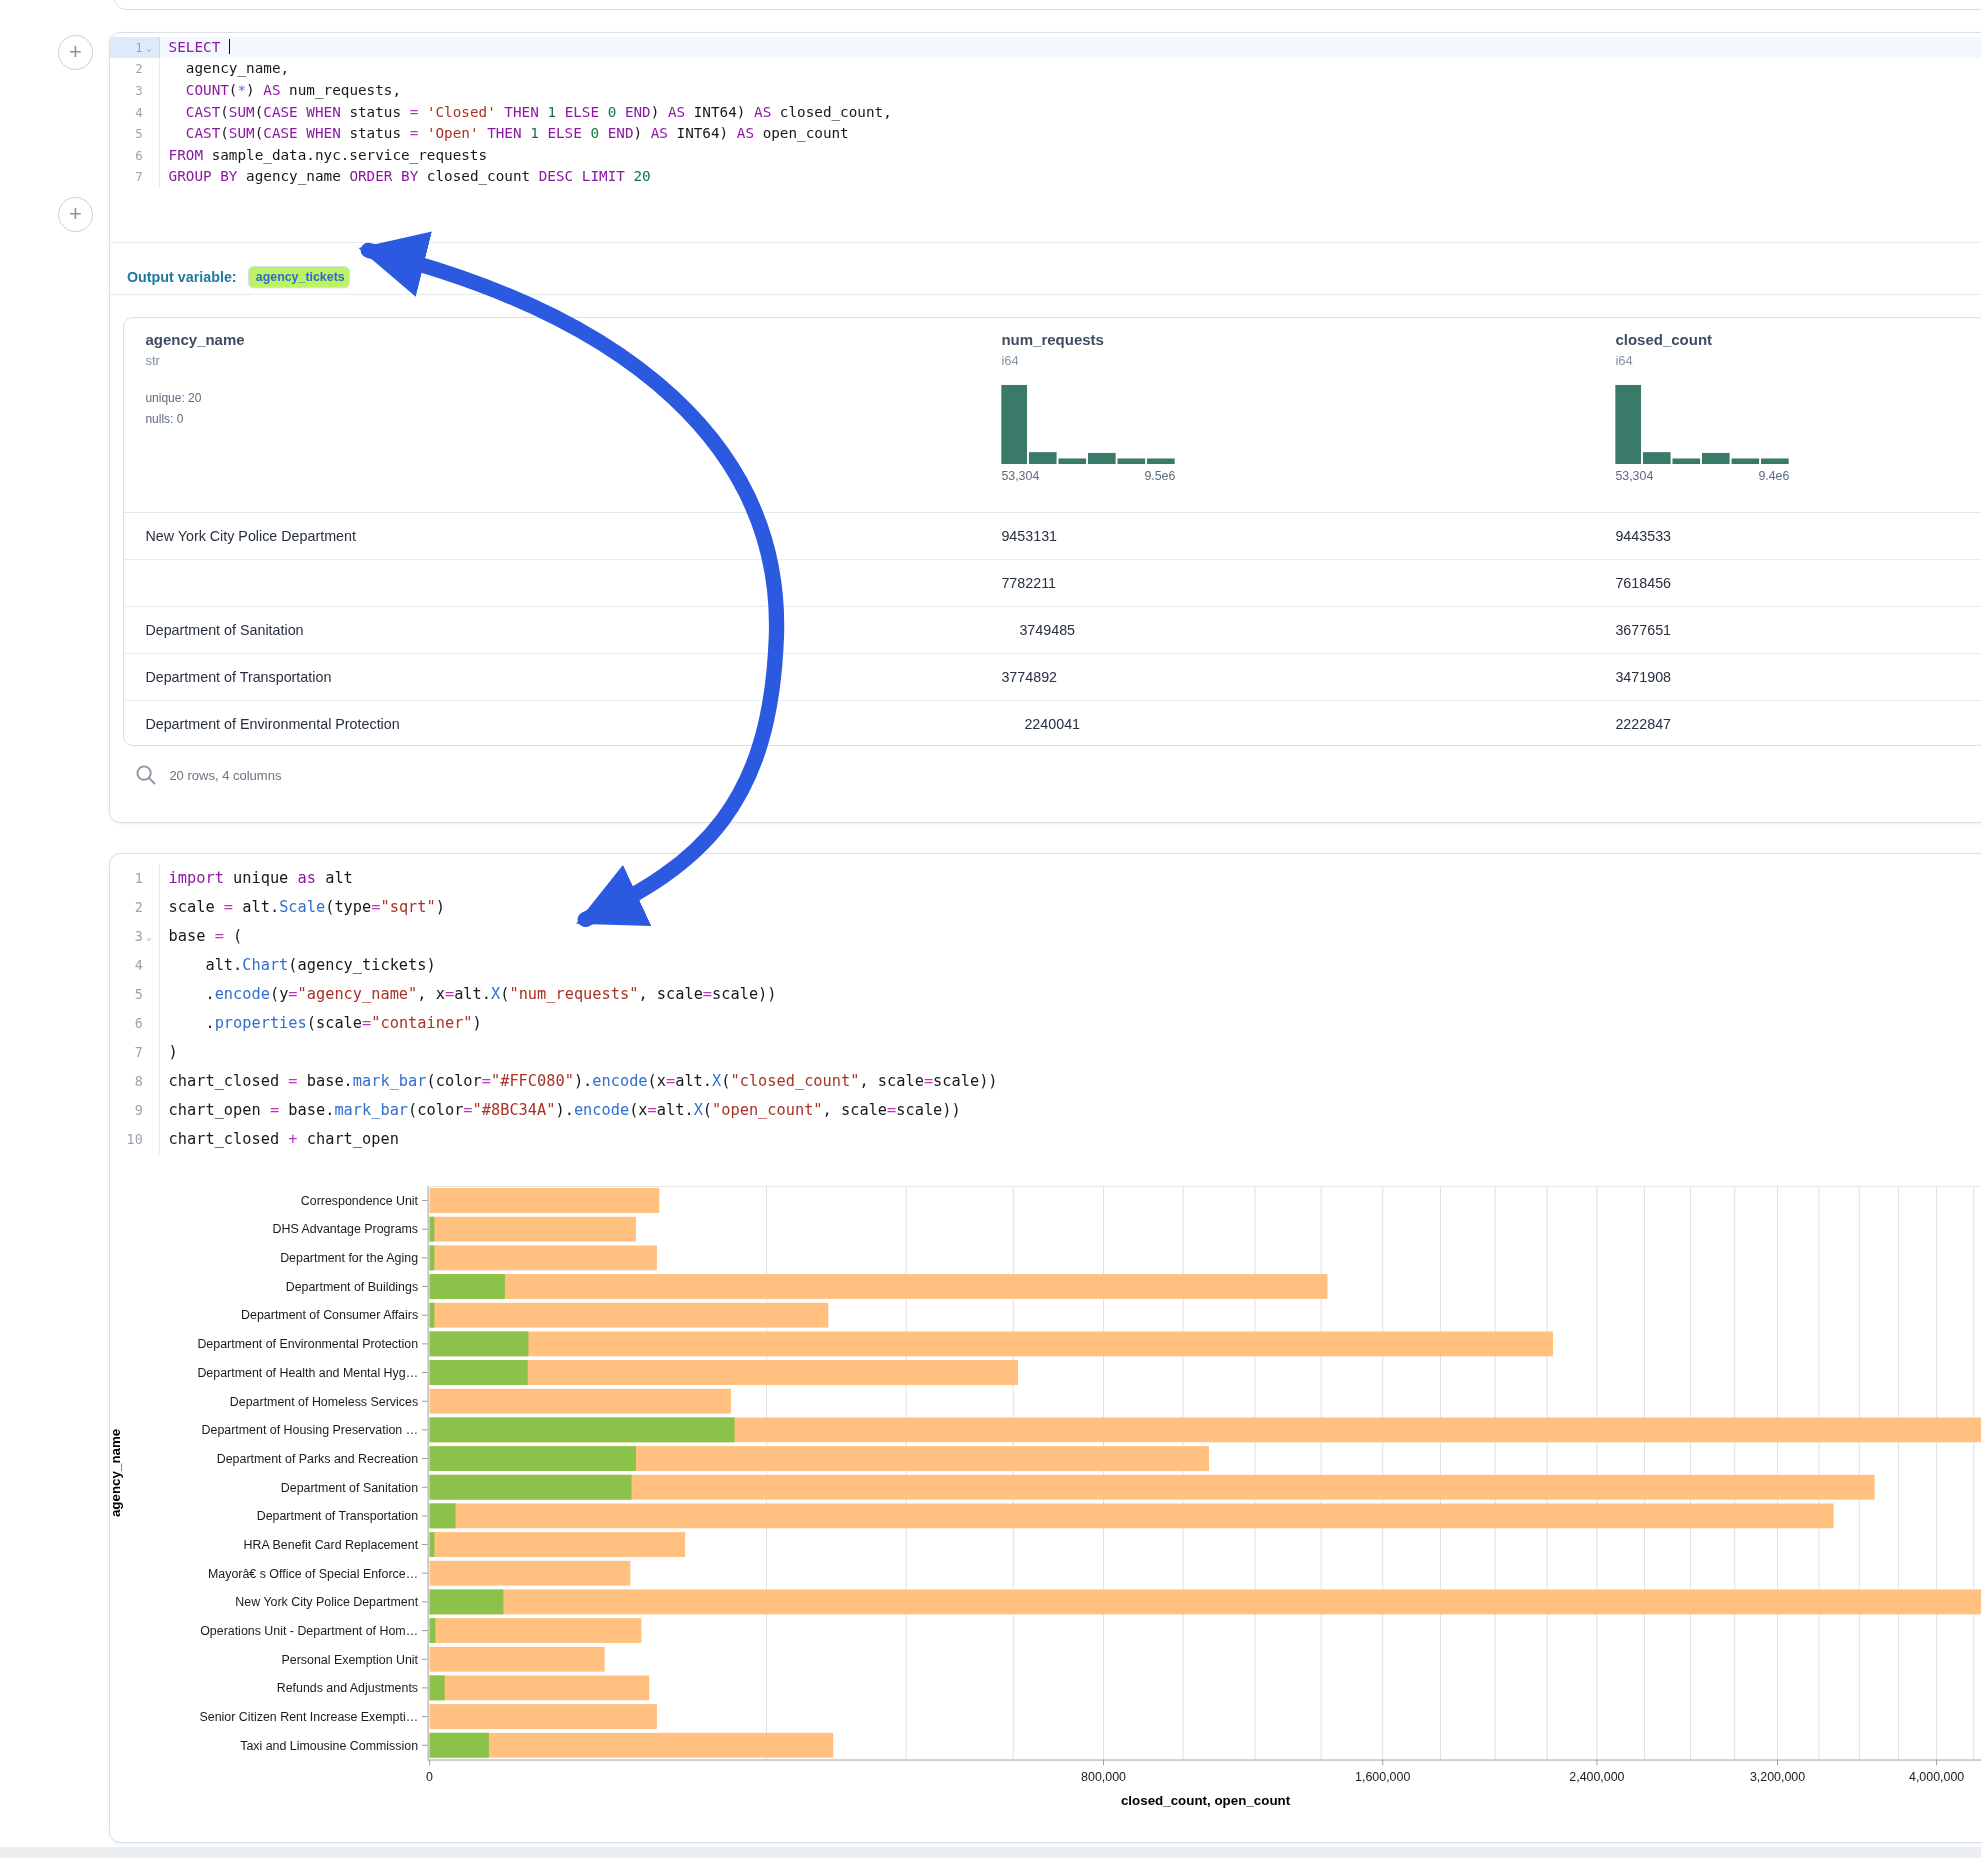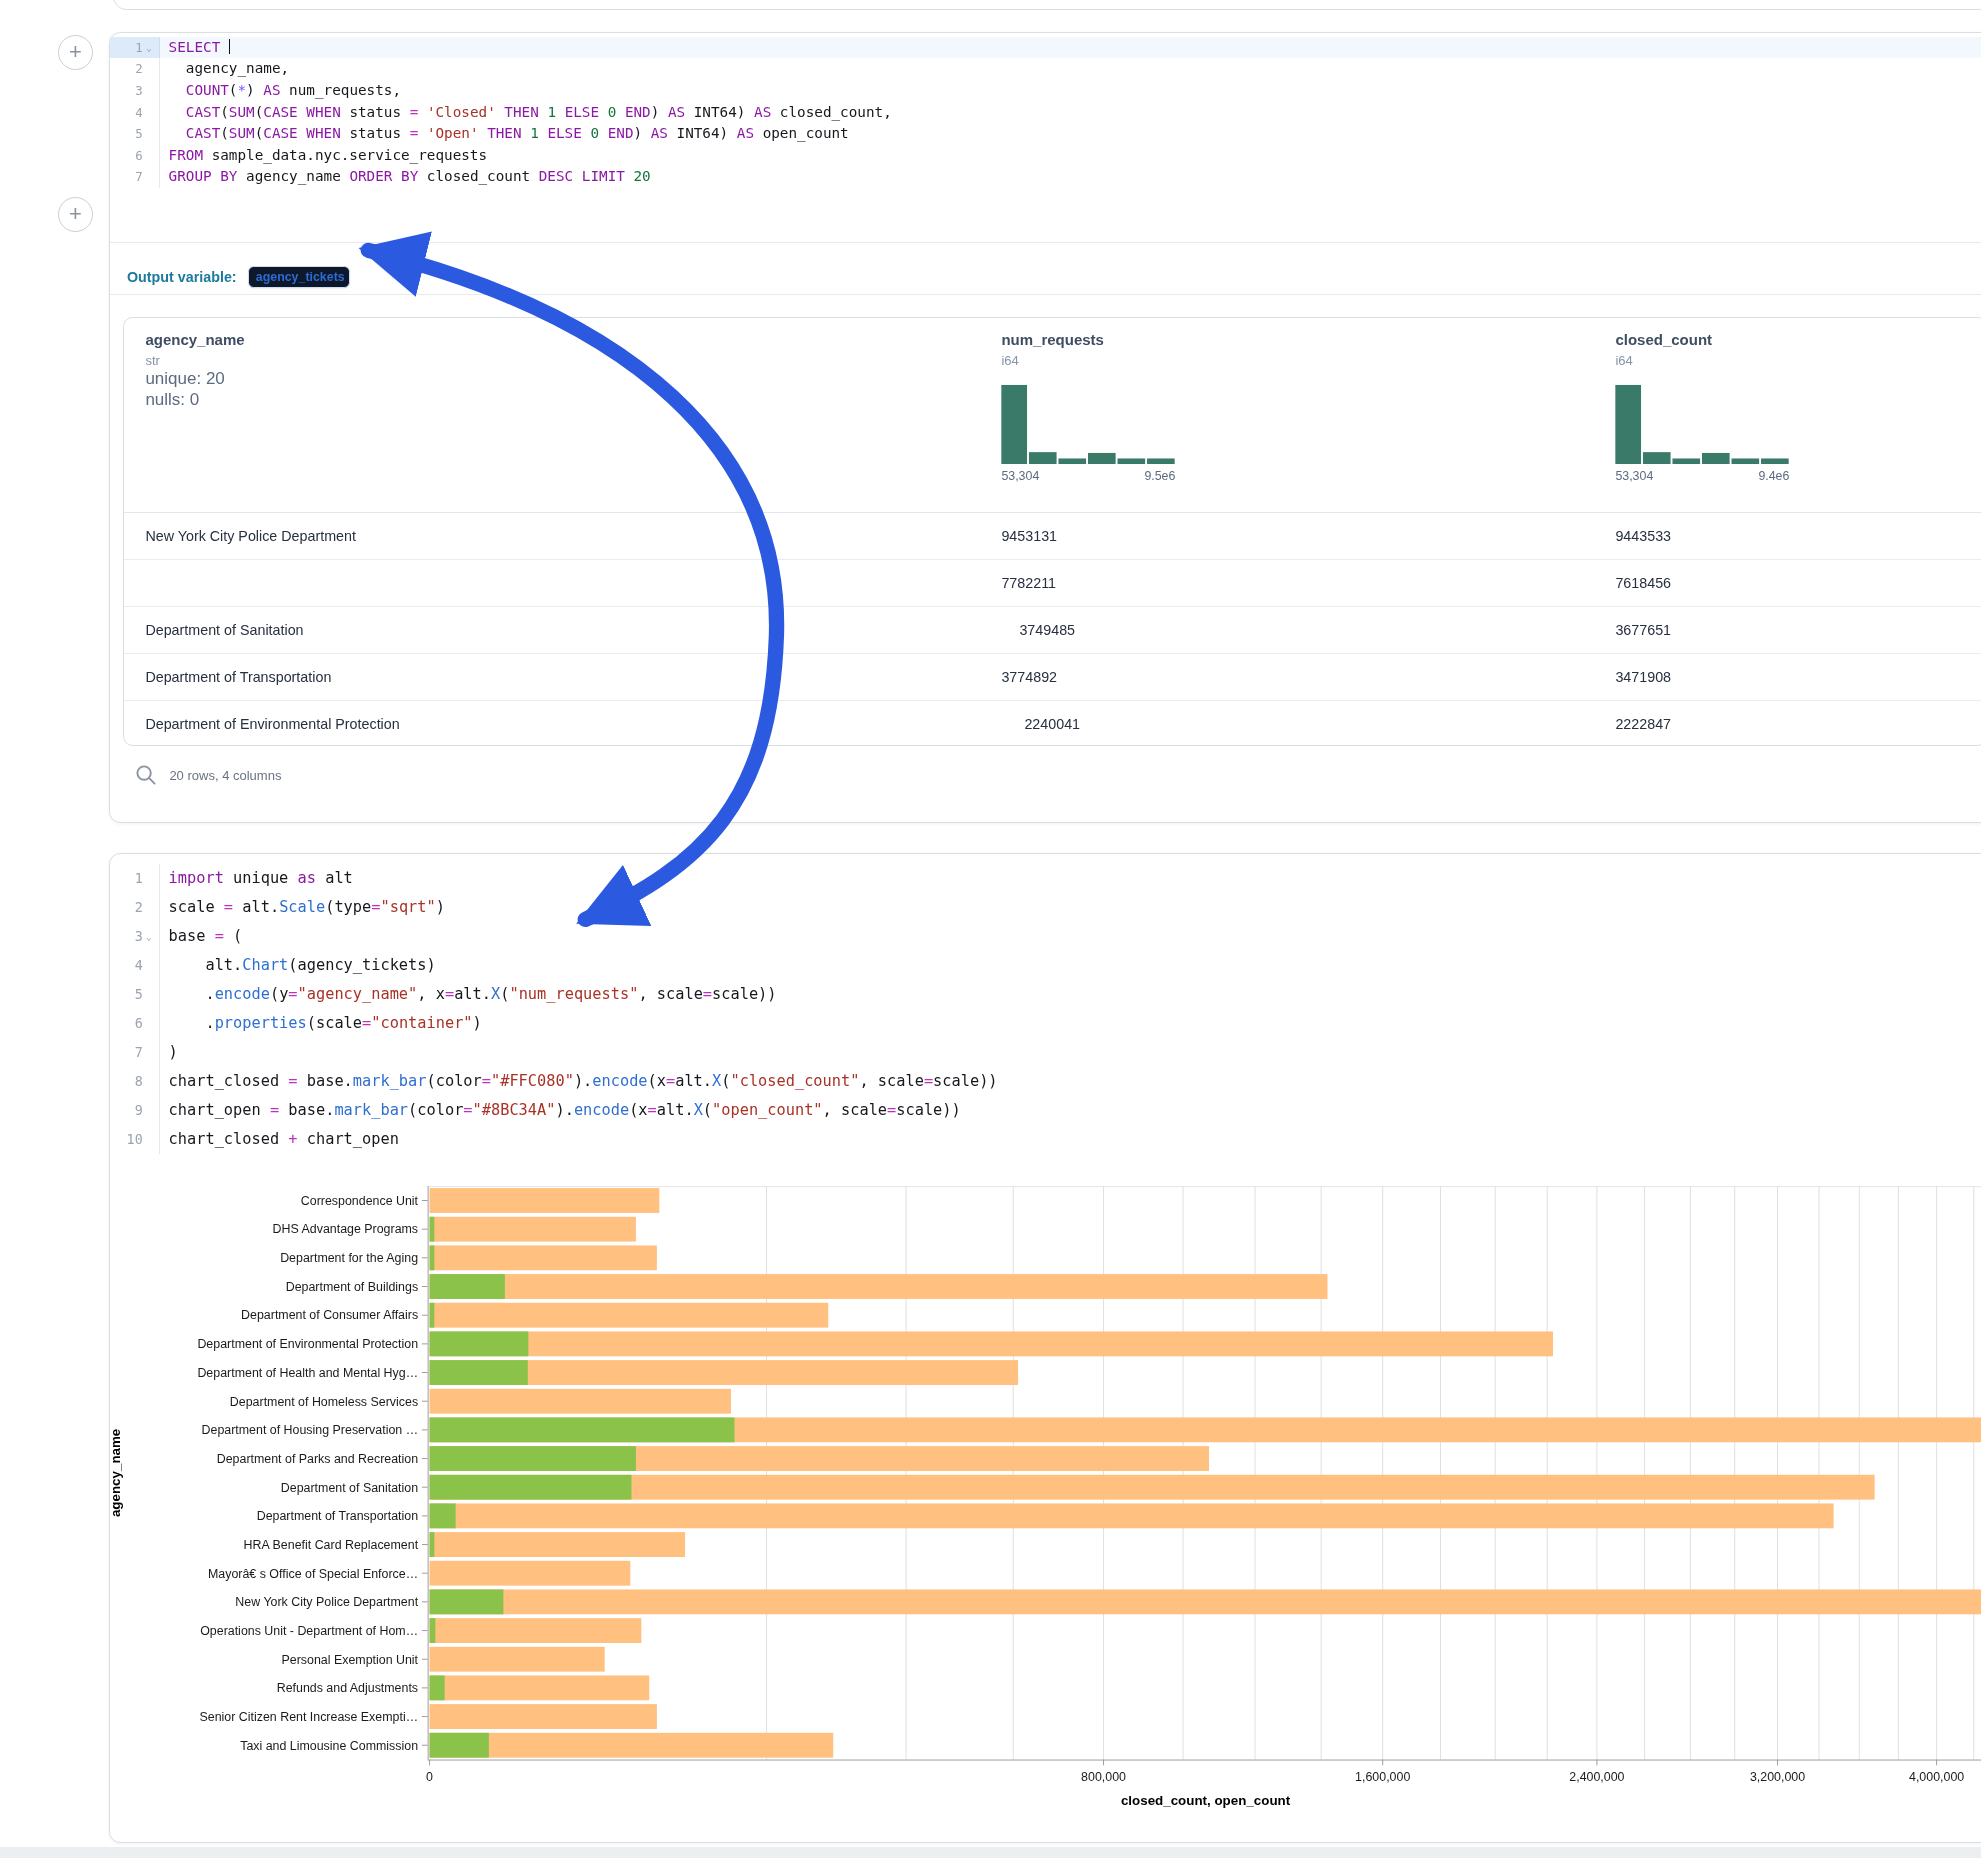--- a/index.html
+++ b/index.html
@@ -37,31 +37,31 @@
   .cursor{display:inline-block;width:1.4px;height:1.05em;background:#111;vertical-align:-0.18em}
   .tk-k{color:#8c19a3}.tk-f{color:#2e6fd0}.tk-s{color:#a93226}.tk-n{color:#12763c}
   .tk-o{color:#bb33bb}.tk-v{color:#7c4dff}.tk-p{color:#16181d}
 
   .div-line{position:absolute;left:0;right:0;height:1px;background:#e7eaee}
 
   
   .outvar{position:absolute;left:17px;top:228px;height:32.5px;display:flex;align-items:center;}
   .outvar-label{font-size:14.3px;font-weight:bold;color:#1b7a9e;}
   .outvar-pill{margin-left:11.5px;max-width:86px;overflow:hidden;white-space:nowrap;
-               border:1px solid #cfe0f5;border-radius:5.7px;background:#0f172a;padding:2.9px 6.7px;
+               border:1px solid #cfe0f5;border-radius:5.7px;background:#bef264;padding:2.9px 6.7px;
                font-size:12.4px;font-weight:bold;color:#2b6cd4;box-shadow:0 1px 1.9px rgba(30,60,120,.08);}
 
   
   .table-card{position:absolute;left:13.4px;right:7.6px;top:284px;height:427px;background:#fff;
               border:1px solid #d9dee4;border-radius:9.6px;overflow:hidden;}
   .t-head{position:relative;height:194px;border-bottom:1px solid #e2e7ed;}
   .t-col{position:absolute;top:13.4px;}
   .t-name{font-size:15px;font-weight:bold;color:#3f4d63;}
   .t-type{font-size:13px;color:#8593a7;margin-top:4.8px;}
-  .t-stats{font-size:17px;color:#5d6b80;line-height:21px;}
+  .t-stats{margin-top:20px;font-size:12px;color:#5d6b80;line-height:21px;}
   .t-hist{margin-top:16.3px;}
   .t-hist-labels{width:174px;display:flex;justify-content:space-between;
                  font-size:12.4px;color:#5d6b80;margin-top:1px;}
   .t-row{position:relative;height:47px;border-bottom:1px solid #e9edf2;box-sizing:border-box;}
   .t-row:last-child{border-bottom:none}
   .t-cell{position:absolute;top:0;line-height:47px;font-size:14.3px;color:#27303f;white-space:nowrap;}
 
   .t-footer{position:absolute;left:25px;top:731px;display:flex;align-items:center;gap:12.4px;
             color:#6a7380;font-size:13px;}
 

